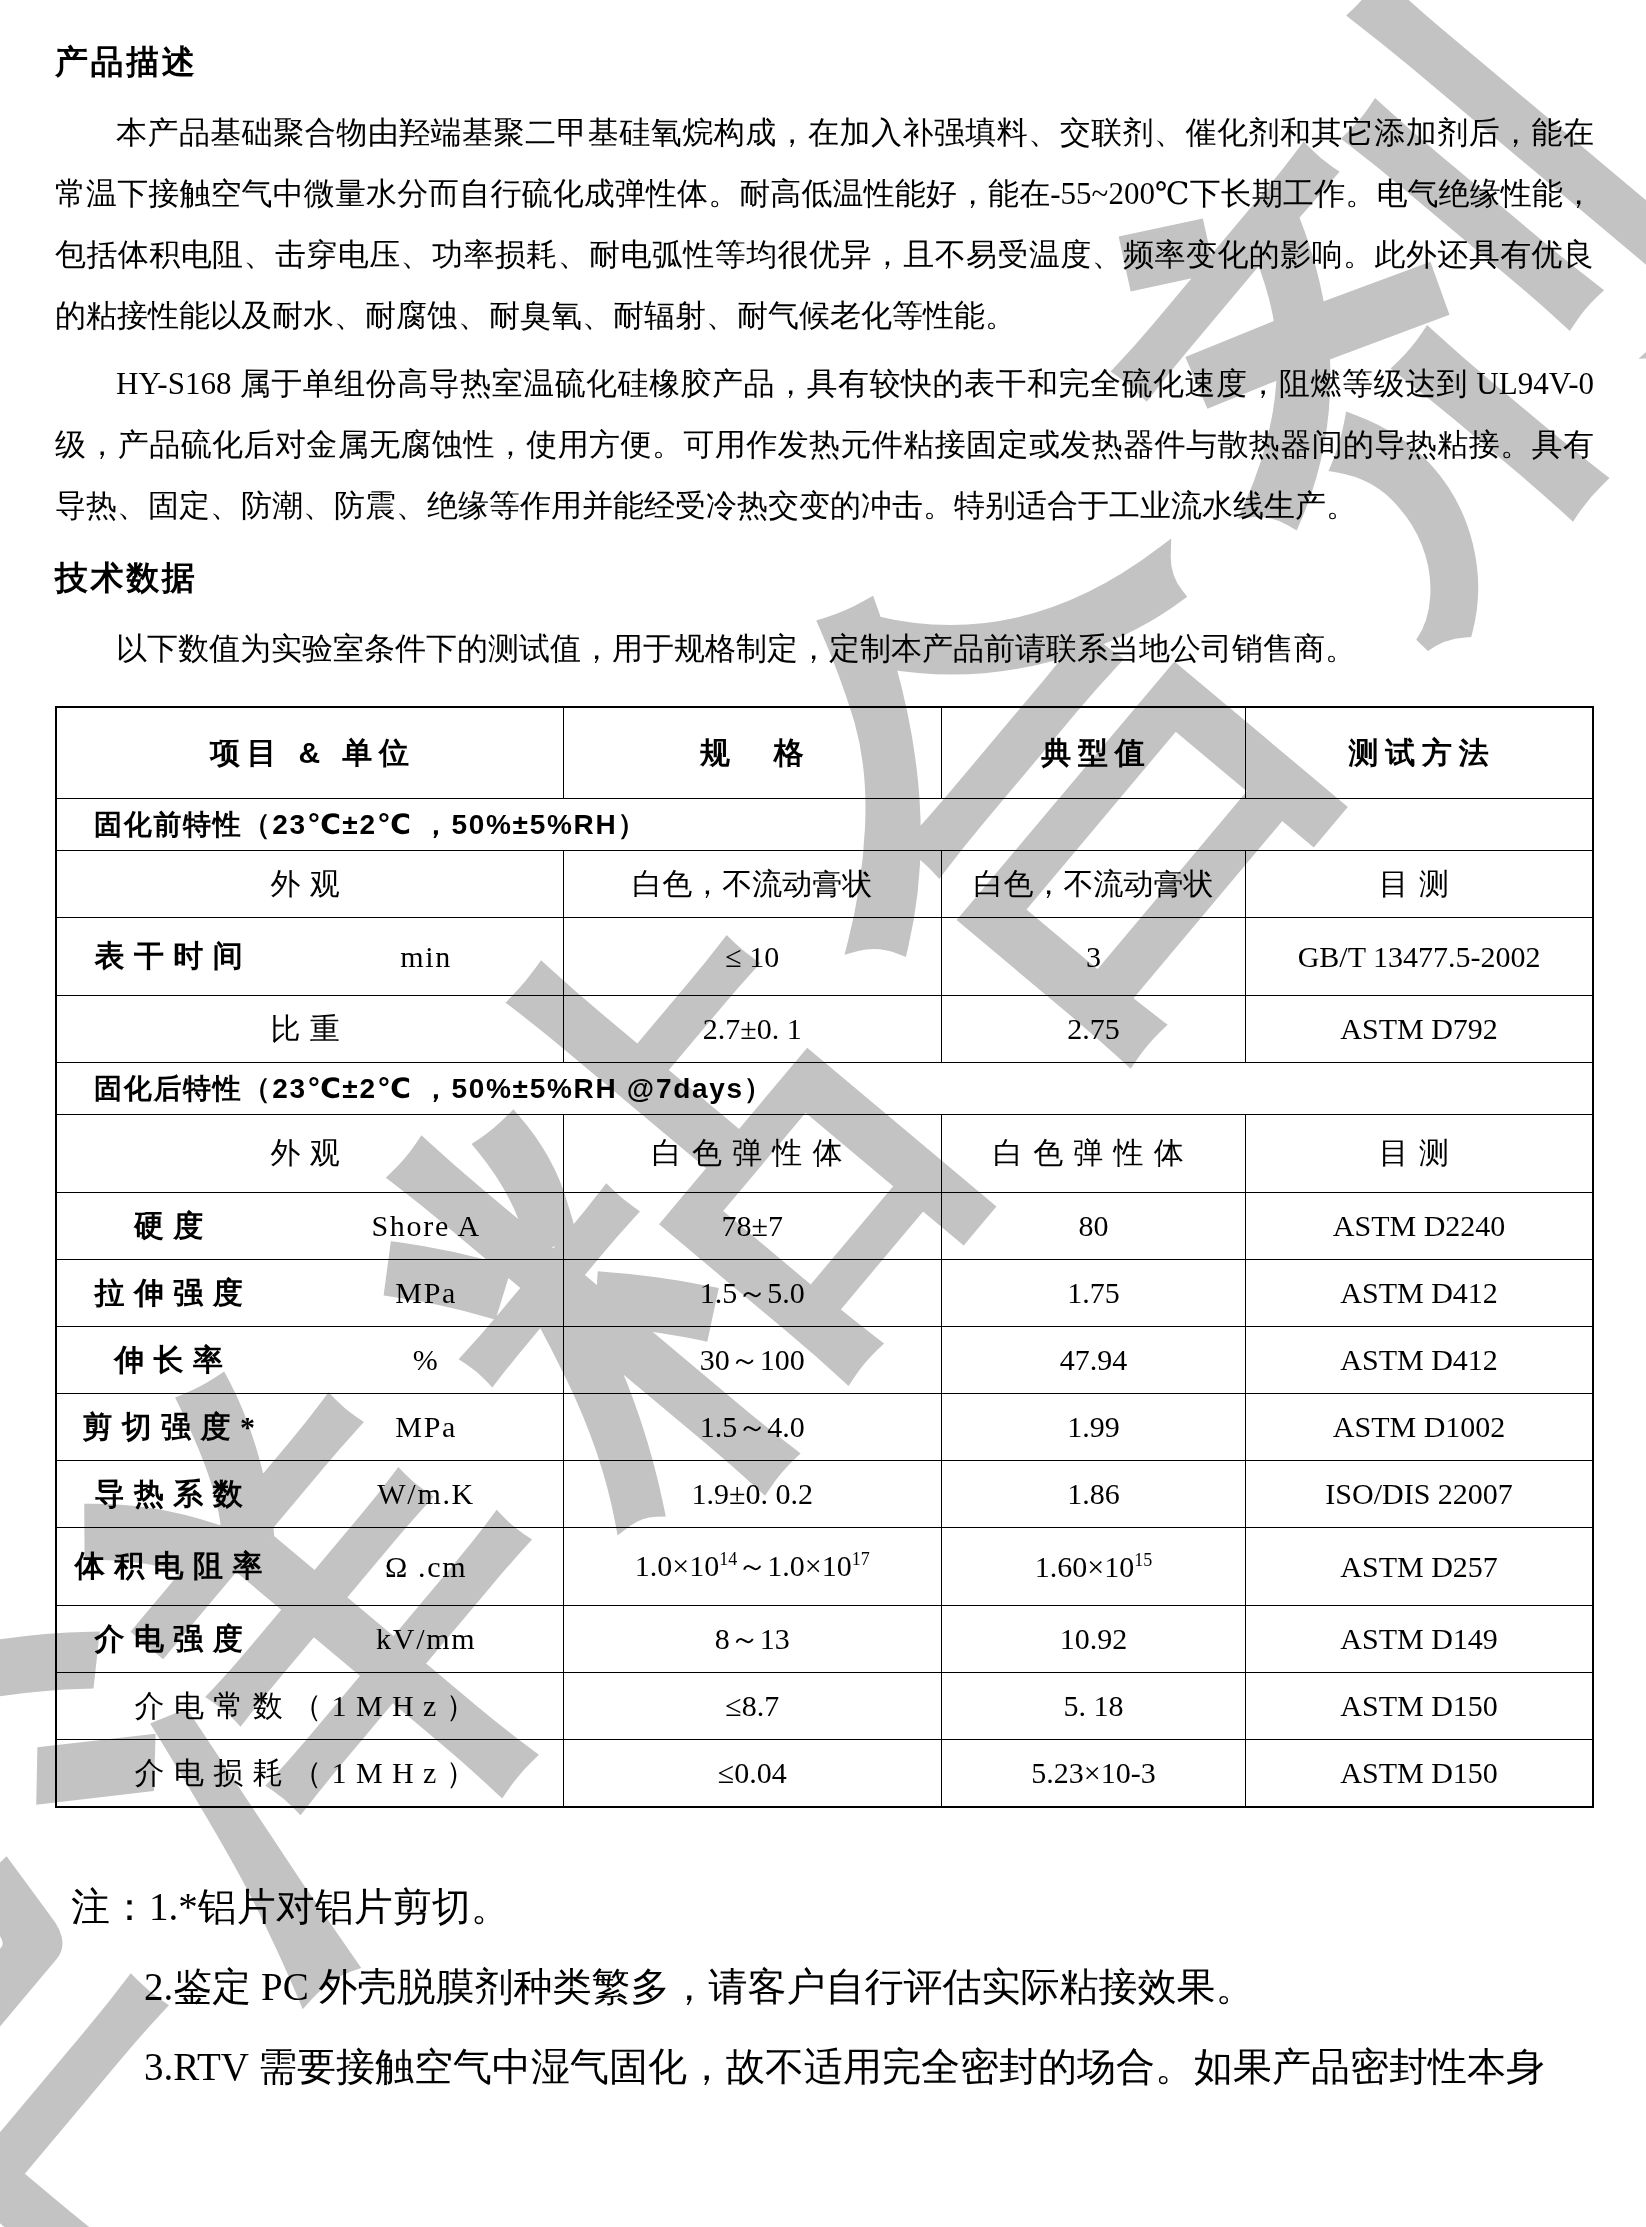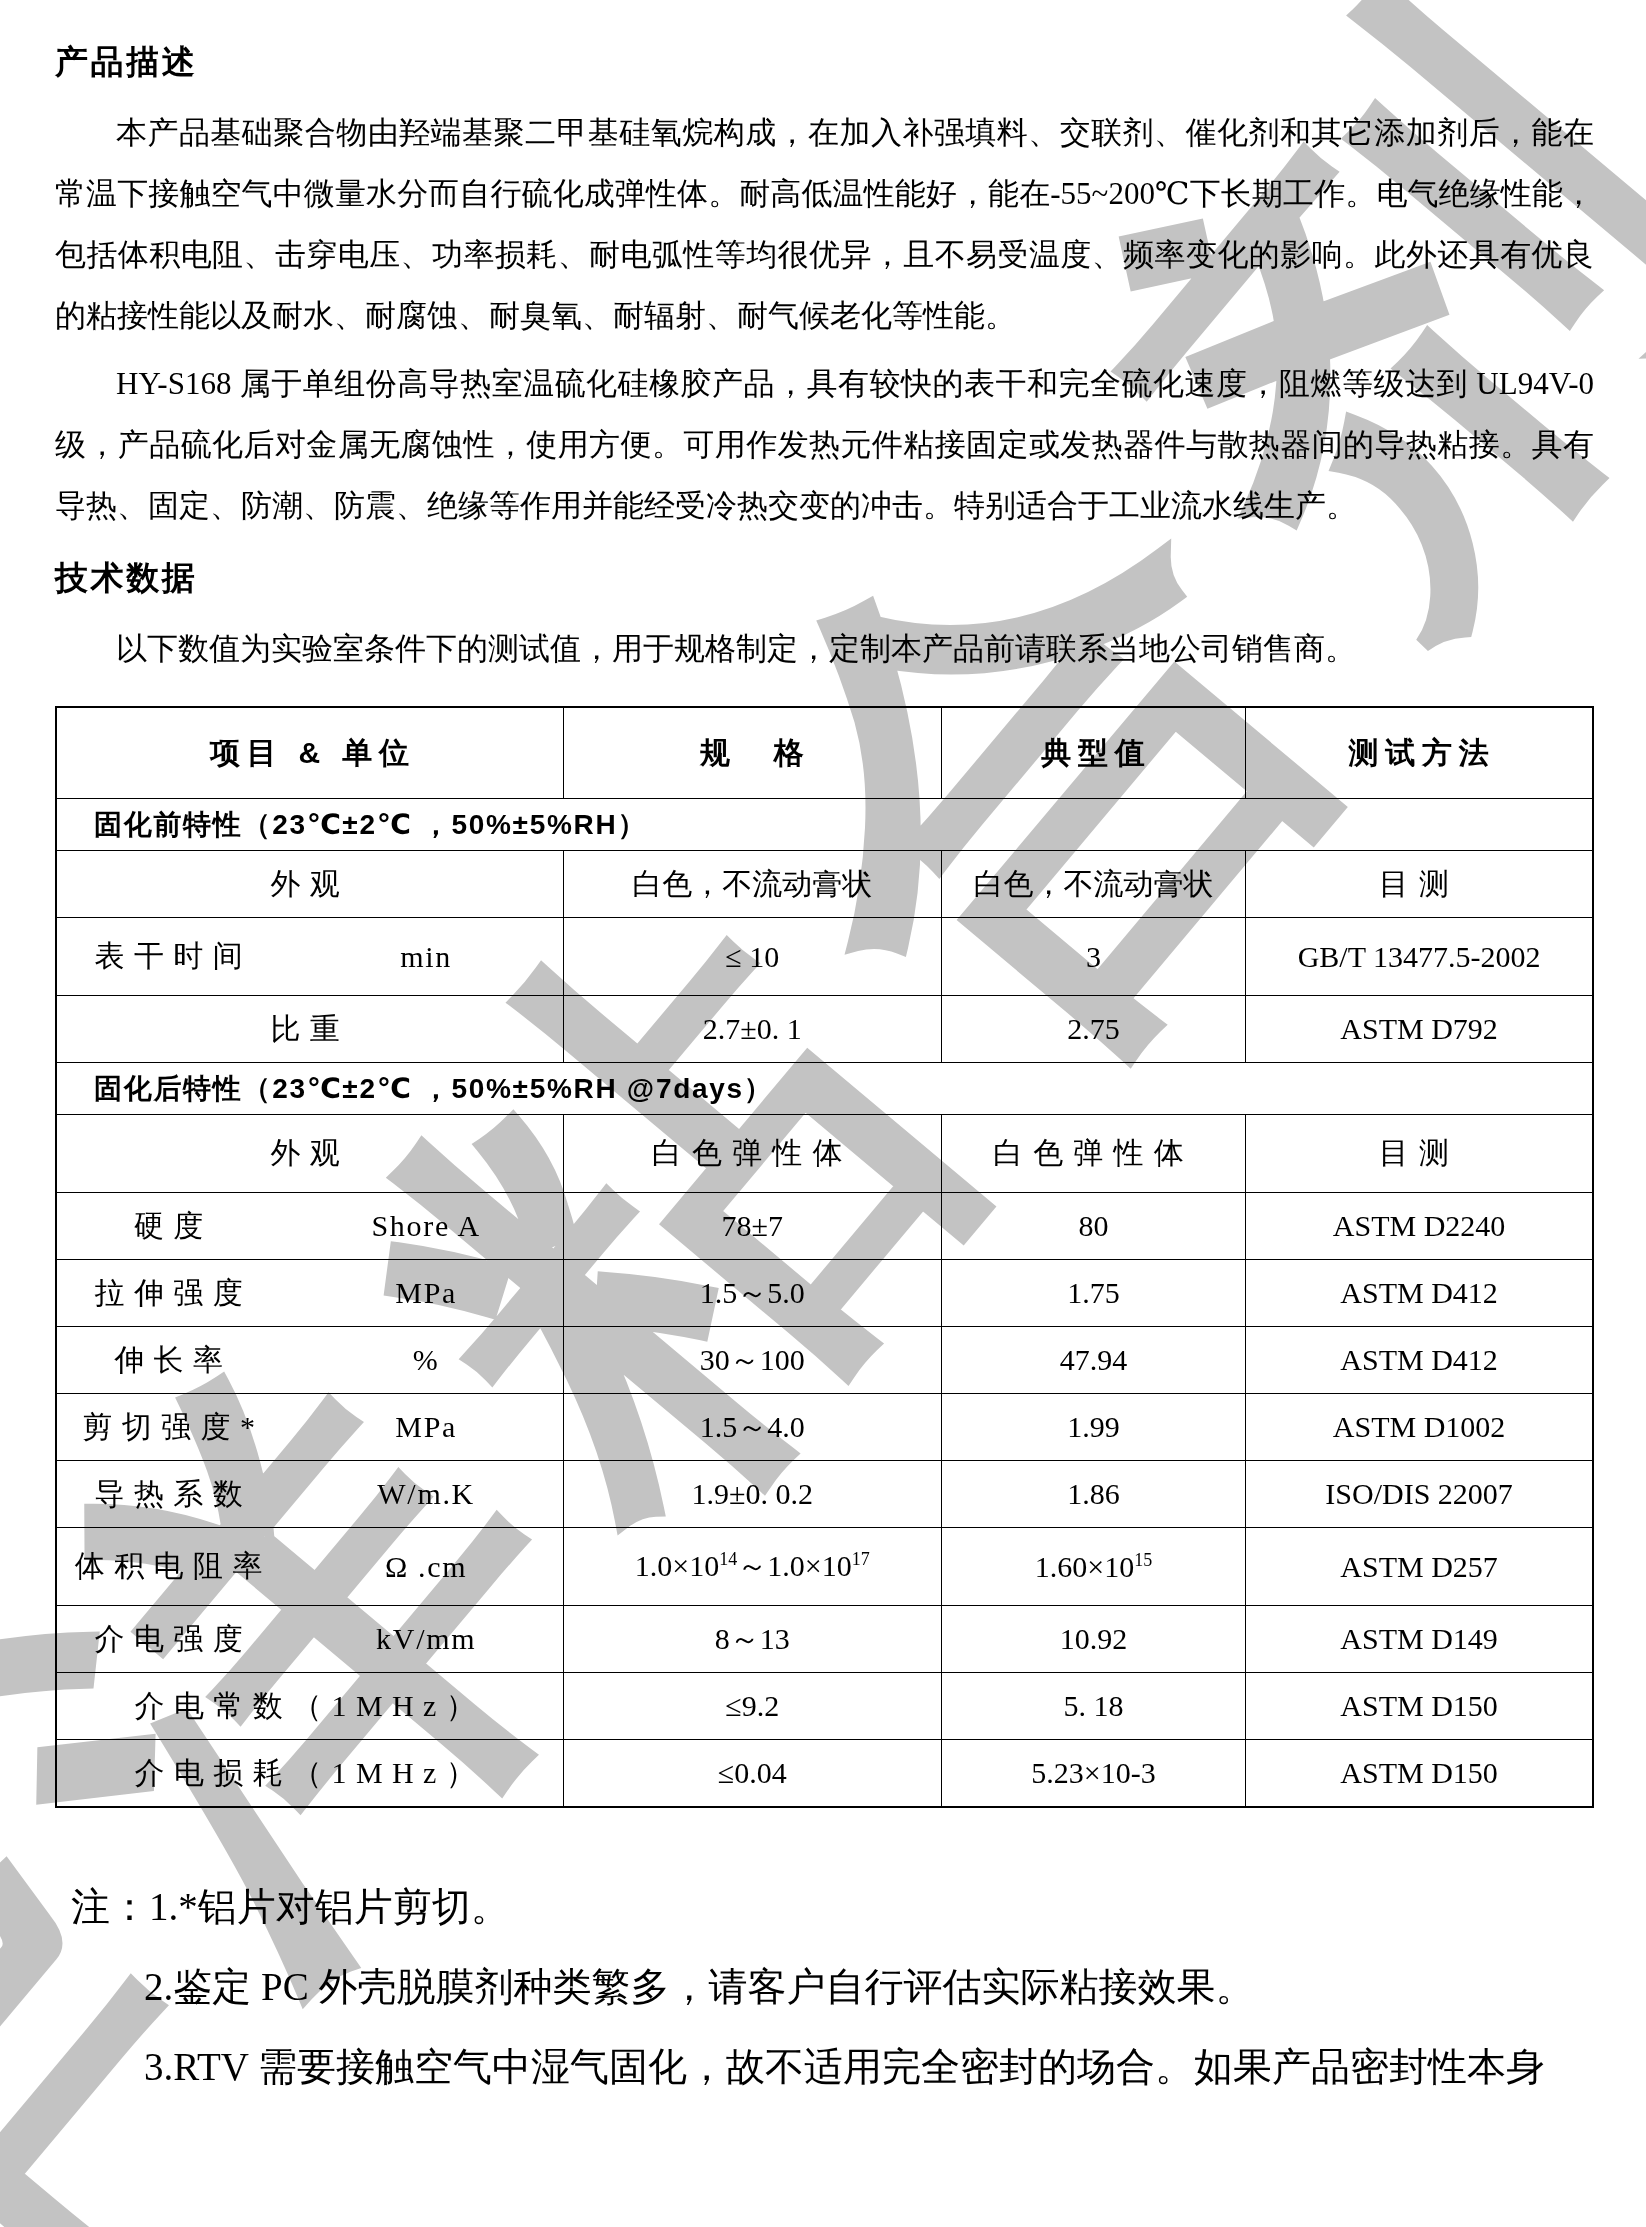--- a/index.html
+++ b/index.html
@@ -36,21 +36,21 @@
     font-family:"Liberation Sans","DejaVu Sans",sans-serif; font-size:30px;padding-left:6px;}
   tr.band td {
     height:51px; text-align:left; padding-left:37px; font-weight:bold;
     font-size:28px; letter-spacing:1.7px;
     font-family:"Liberation Sans","DejaVu Sans",sans-serif;
   }
   tr.drow td {height:66px; text-align:center;}
   tr.drow.tall td {height:77px;}
   tr.thick-top td {border-top:6px solid #000;}
   .cellflex {display:flex; align-items:center; width:100%;}
-  .nm {flex:0 0 46%; text-align:center; letter-spacing:9.4px;}
+  .nm {flex:0 0 46%; text-align:center; letter-spacing:9.4px;font-weight:bold;}
   .un {flex:1 1 auto; text-align:center; letter-spacing:1.7px;}
   .cname {letter-spacing:9.4px;}
   .sp {letter-spacing:10.2px;}
   sup.e {font-size:18px; vertical-align:super; line-height:0;}
   .notes {margin-top:78px; font-size:39px;margin-left:16px;}
   .note {line-height:41px; margin-bottom:39px; white-space:nowrap;}
   .note.indent {padding-left:73px;}
 </style>
 </head>
 <body>
@@ -202,21 +202,21 @@
               <span class="un">kV/mm</span>
             </div>
           </td>
           <td>8～13</td>
           <td>10.92</td>
           <td>ASTM D149</td>
         </tr>
 
         <tr class="drow">
           <td><span class="cname">介电常数（1MHz）</span></td>
-          <td>≤9.2</td>
+          <td>≤8.7</td>
           <td>5. 18</td>
           <td>ASTM D150</td>
         </tr>
 
         <tr class="drow">
           <td><span class="cname">介电损耗（1MHz）</span></td>
           <td>≤0.04</td>
           <td>5.23×10-3</td>
           <td>ASTM D150</td>
         </tr>

